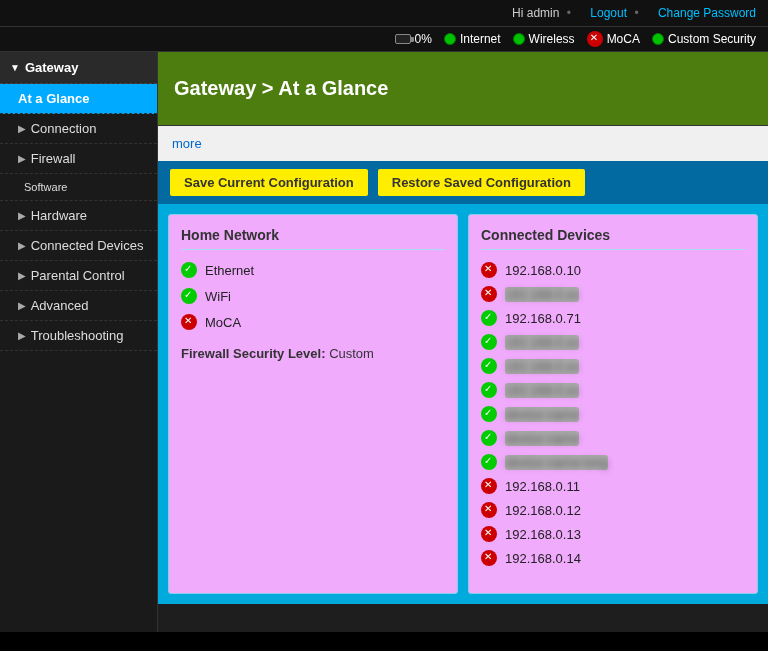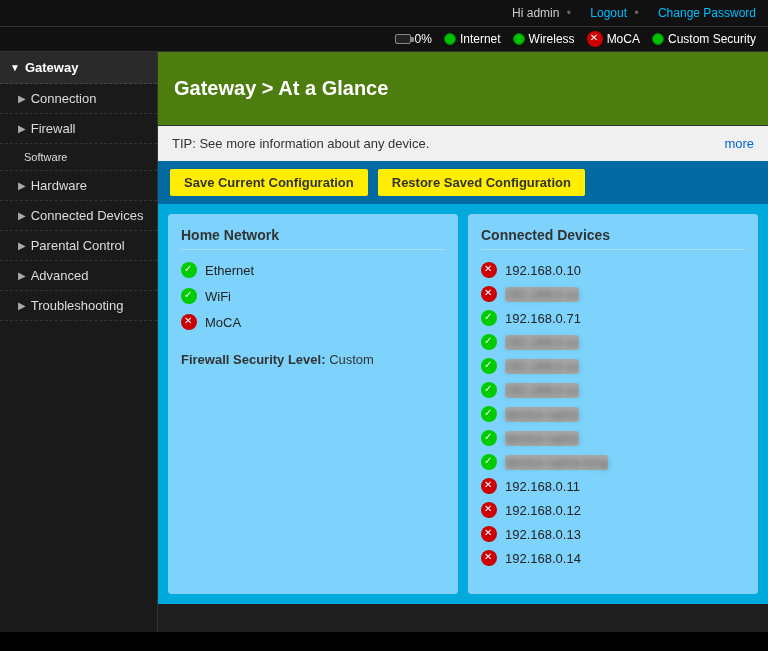--- a/index.html
+++ b/index.html
@@ -180,21 +180,21 @@
     
     #content-panels {
       background: #00aadd;
       padding: 10px;
       display: flex;
       gap: 10px;
       min-height: 400px;
     }
 
     .panel {
-      background: #7dd3fc;
+      background: #f0abfc;
       border: 1px solid #88ccee;
       border-radius: 3px;
       flex: 1;
       padding: 12px;
       color: #222;
     }
 
     .panel-title {
       font-weight: bold;
       font-size: 14px;
@@ -236,21 +236,21 @@
     }
     .x-red::after {
       content: '✕';
       color: #fff;
       font-size: 10px;
       position: absolute;
       top: 1px; left: 3px;
     }
 
     .firewall-label {
-      margin-top: 22px;
+      margin-top: 16px;
       font-size: 13px;
       color: #333;
     }
     .firewall-label strong { font-weight: bold; }
 
     
     .device-item {
       display: flex;
       align-items: center;
       gap: 8px;
@@ -300,20 +300,23 @@
   </div>
 </div>
 
 <div id="layout">
 
   <div id="sidebar">
     <div class="sidebar-group-label">
       <span class="arrow">▼</span>
       <span>Gateway</span>
     </div>
+    <div class="sidebar-item active">
+      <span>At a Glance</span>
+    </div>
     <div class="sidebar-item">
       <span class="arrow">▶</span>
       <span>Connection</span>
     </div>
     <div class="sidebar-item">
       <span class="arrow">▶</span>
       <span>Firewall</span>
     </div>
     <div class="sidebar-item-plain">
       <span>Software</span>
@@ -340,21 +343,20 @@
     </div>
   </div>
 
   <div id="main">
 
     <div id="page-header">
       <h1>Gateway &gt; At a Glance</h1>
     </div>
 
     <div id="tipbar">
-      <span>TIP: See more information about any device.</span>
       <a href="#">more</a>
     </div>
 
     <div id="action-bar">
       <button class="action-btn">Save Current Configuration</button>
       <button class="action-btn">Restore Saved Configuration</button>
     </div>
 
     <div id="content-panels">
 

